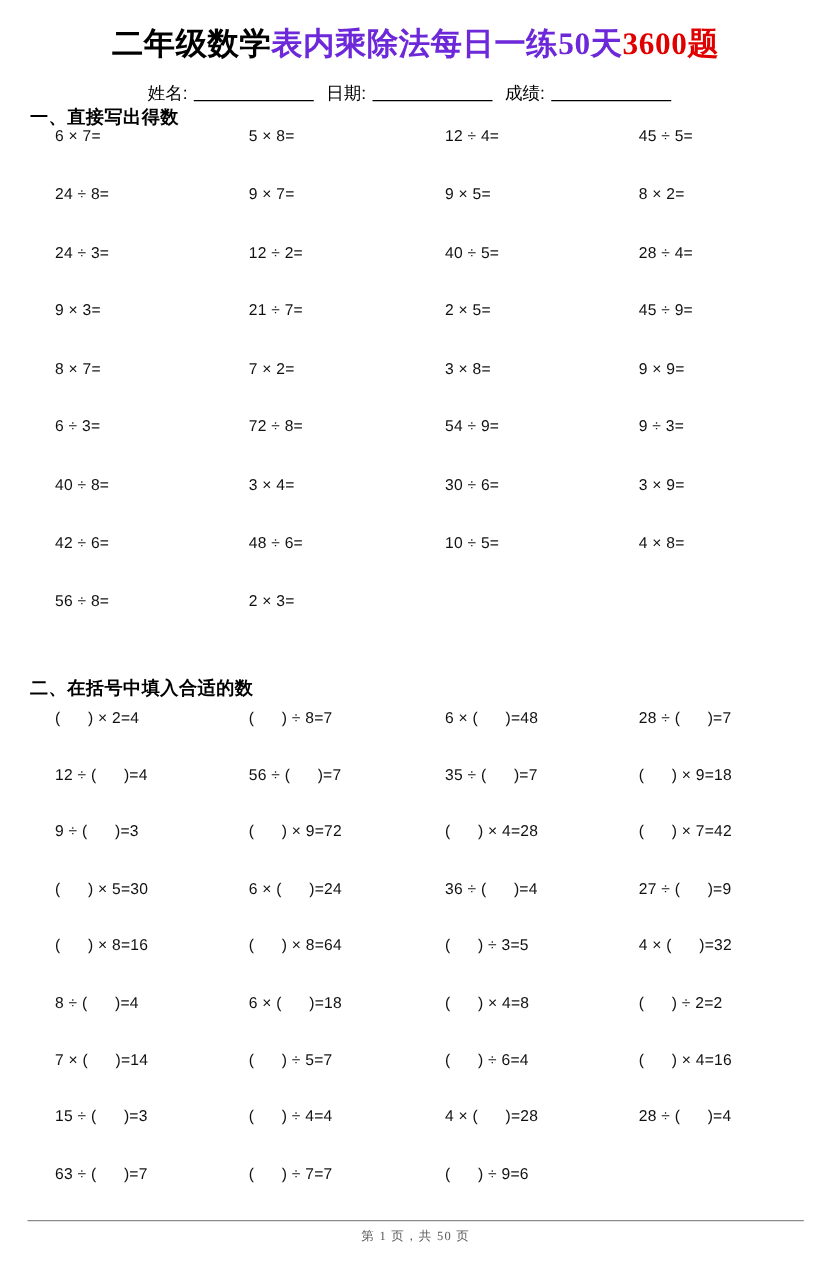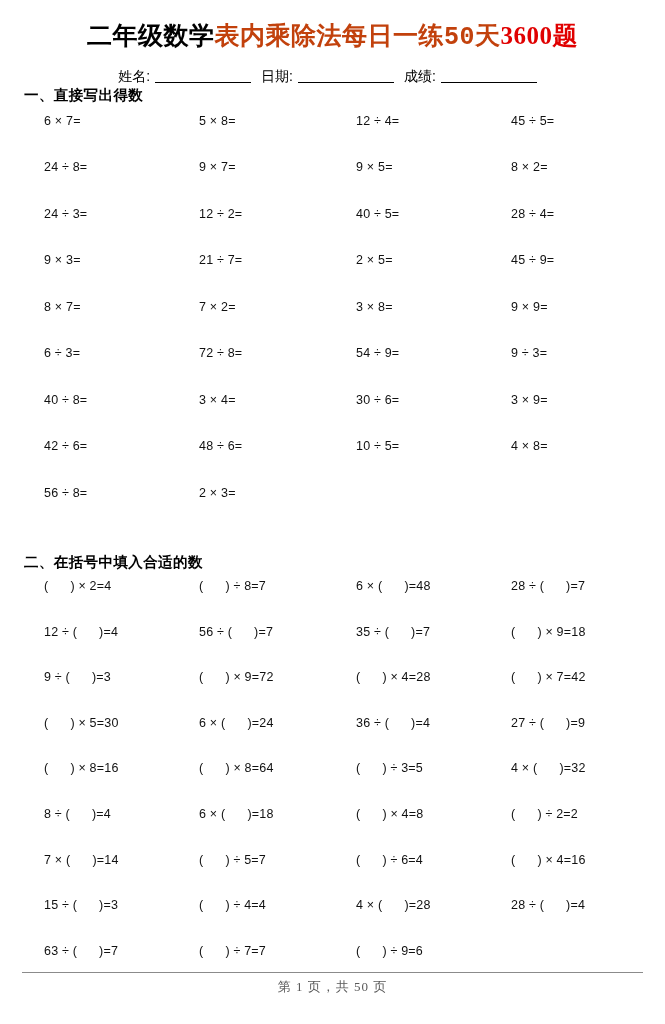--- a/index.html
+++ b/index.html
@@ -28,21 +28,21 @@
     text-align: center;
     font-family: "Liberation Serif", "DejaVu Serif", serif;
     font-weight: bold;
     font-size: 25px;
     letter-spacing: 0.5px;
     line-height: 1.1;
     padding-top: 22px;
     white-space: nowrap;
   }
   .title .seg-a { color: #000000; }
-  .title .seg-b { color: #c2410c; font-family: Liberation Mono, monospace; }
+  .title .seg-b { color: #6d28d9; }
   .title .seg-c { color: #E00000; }
 
   
   .info-line {
     text-align: center;
     font-size: 14px;
     font-family: "Liberation Sans", "DejaVu Sans", sans-serif;
     margin-top: 16px;
     white-space: nowrap;
     color: #000;
@@ -68,21 +68,21 @@
   }
   .section-head.s2 { margin-top: 20px; }
 
   
   .grid {
     display: grid;
     grid-template-columns: 155px 157px 155px 1fr;
     padding-left: 22px;
     box-sizing: border-box;
   }
-  .grid-1 { margin-top: 10px; }
+  .grid-1 { }
   .grid-2 { margin-top: 8px; }
   .cell {
     font-size: 12.5px;
     color: #111;
     height: 46.5px;
     line-height: 1.1;
     white-space: pre;
     font-family: "Liberation Sans", "DejaVu Sans", sans-serif;
     letter-spacing: 0.2px;
   }
@@ -95,21 +95,21 @@
     right: 22px;
     bottom: 28px;
   }
   .footer-rule {
     border-top: 1.6px solid #8b8b8b;
     width: 100%;
   }
   .footer-text {
     text-align: center;
     font-family: "Liberation Serif", "DejaVu Serif", serif;
-    font-size: 13px;
+    font-size: 10px;
     color: #5a5a5a;
     padding-top: 5px;
     letter-spacing: 1px;
     white-space: pre;
   }
 </style>
 </head>
 <body>
 
 <div class="page">

